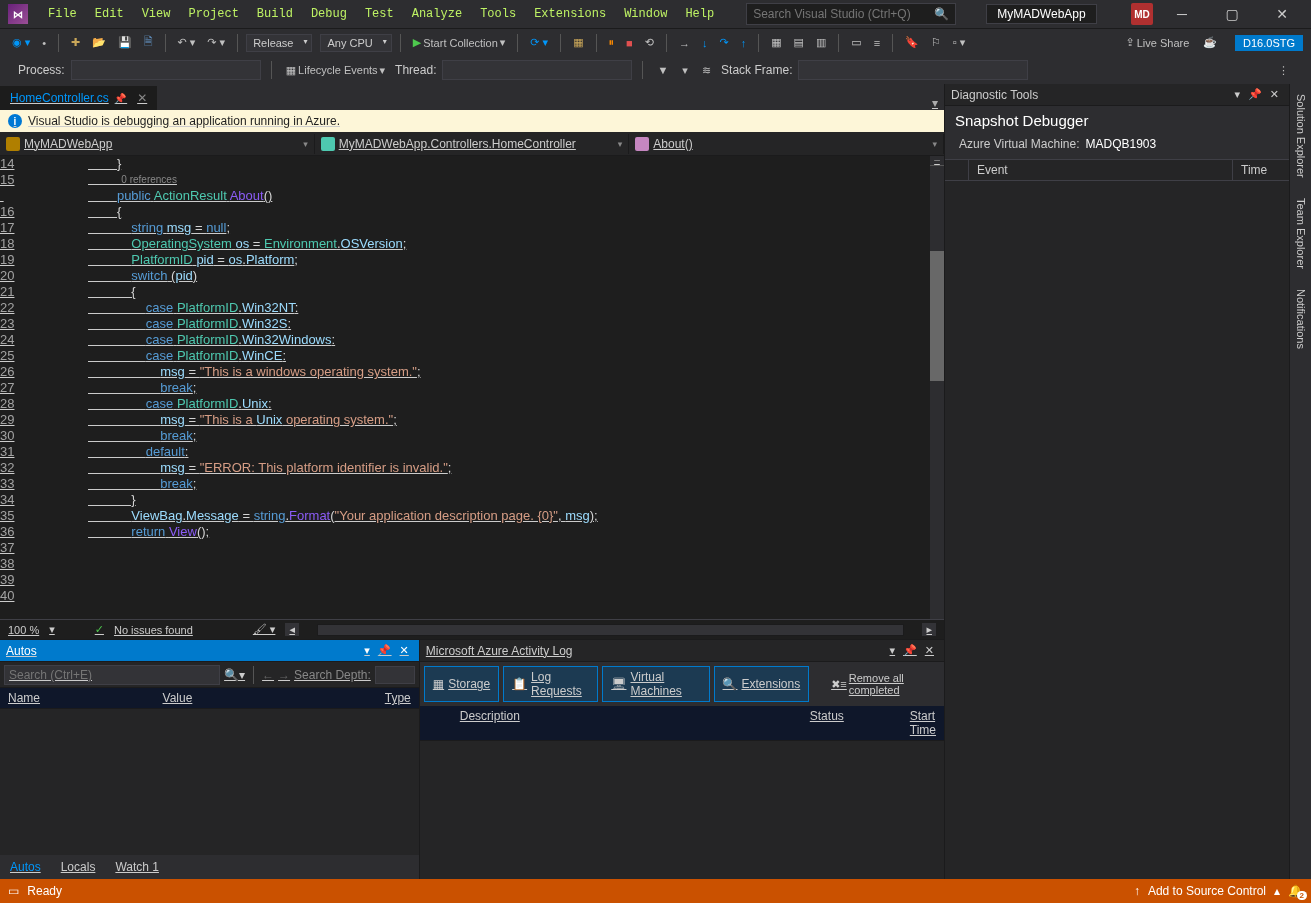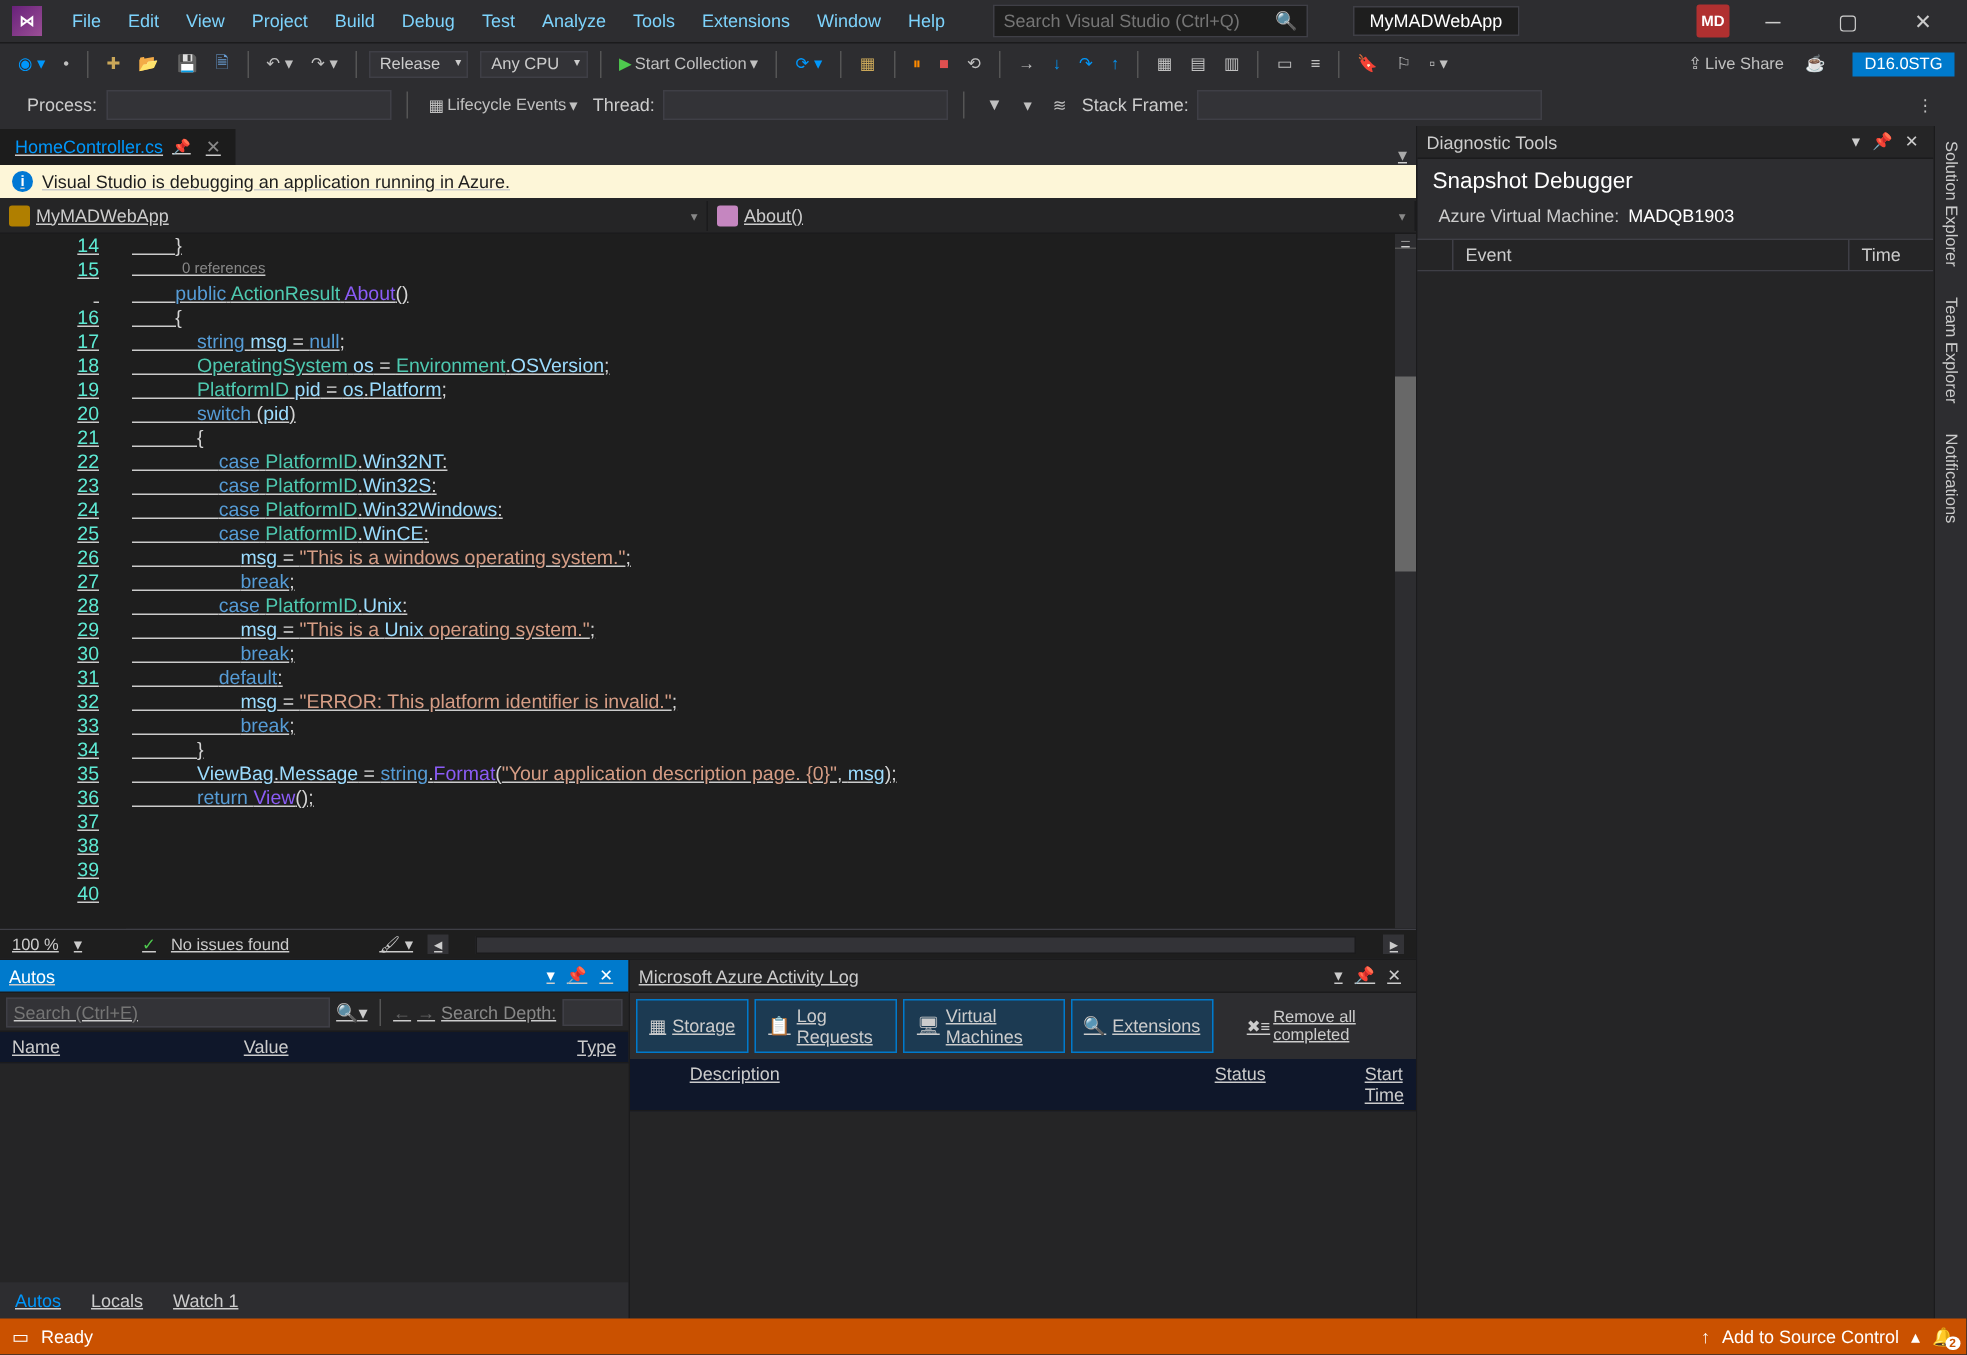--- a/index.html
+++ b/index.html
@@ -2,21 +2,21 @@
 <html><head>
 <meta charset="utf-8">
 <style>
   * { box-sizing: border-box; margin: 0; padding: 0; font-family: "Segoe UI", Tahoma, sans-serif; }
   body { width: 1311px; height: 903px; background: #2d2d30; color: #cccccc; font-size: 12px; overflow: hidden; display: flex; flex-direction: column; }
   
   
   .title-bar { height: 28px; background: #2d2d30; display: flex; align-items: center; padding: 0 8px; }
   .vs-logo { width: 20px; height: 20px; background: linear-gradient(135deg, #68217a 0%, #9b4f96 100%); margin-right: 12px; display:flex;align-items:center;justify-content:center;color:white;font-size:10px;font-weight:bold; }
   .menu-bar { display: flex; gap: 2px; }
-  .menu-item { padding: 4px 8px; color: #7dd3fc; cursor: default; }
+  .menu-item { padding: 4px 8px; color: #bef264; cursor: default; font-family: Liberation Mono, monospace; }
   .search-box { margin-left: 24px; width: 210px; height: 22px; background: #1e1e1e; border: 1px solid #3f3f46; display: flex; align-items: center; padding: 0 6px; color: #999; }
   .search-box input { background: transparent; border: none; color: #ccc; flex: 1; outline: none; font-size: 12px; }
   .solution-name { margin-left: 30px; color: #ffffff; background: #1e1e1e; padding: 2px 10px; border:1px solid #3f3f46;}
   .title-right { margin-left: auto; display: flex; align-items: center; gap: 8px; }
   .user-badge { width: 22px; height: 22px; border-radius: 2px; background: #b03030; color: white; display: flex; align-items: center; justify-content: center; font-size: 10px; font-weight: bold; }
   .win-btn { width: 42px; height: 28px; display: flex; align-items: center; justify-content: center; color: #cccccc; font-size: 14px; }
 
   
   .toolbar { height: 28px; background: #2d2d30; display: flex; align-items: center; padding: 0 8px; gap: 4px; border-top:1px solid #1b1b1c;}
   .tb-btn { padding: 2px 4px; color: #c0c0c0; display:flex;align-items:center;gap:2px;font-size:11px;}
@@ -52,21 +52,21 @@
   
   .nav-bar { height: 24px; background: #252526; display: flex; align-items:center; border-bottom:1px solid #1b1b1c;}
   .nav-combo { flex:1; background:#252526; border-right:1px solid #1b1b1c; padding: 3px 6px; display:flex;align-items:center;gap:4px; color:#ccc; font-size:12px; position:relative;}
   .nav-combo::after { content:"▾"; position:absolute; right:6px; font-size:9px; color:#888;}
   .nav-combo .ico { width:14px;height:14px;background:#b07f00;border-radius:2px;}
   .nav-combo .ico.cls { background:#4ec9b0;}
   .nav-combo .ico.mtd { background:#c586c0;}
 
   
   .editor { flex:1; background:#1e1e1e; display:flex; font-family: Consolas, monospace; font-size:13px; overflow:hidden; position:relative;}
-  .gutter { width:84px; background:#1e1e1e; color:#5eead4; text-align:right; padding-right:18px; display:flex;flex-direction:column; line-height:16px; position:relative;}
+  .gutter { width:84px; background:#1e1e1e; color:#a3a3a3; padding-right:18px; display:flex;flex-direction:column; line-height:16px; position:relative;}
   .code { flex:1; color:#d4d4d4; white-space:pre; line-height:16px; padding-left:4px; position:relative;}
   .k-blue { color:#569cd6; }
   .k-type { color:#4ec9b0; }
   .k-str { color:#d69d85; }
   .k-id { color:#9cdcfe;}
   .k-meth { color:#8b5cf6;}
   .refs { color:#888; font-size:10px;}
   .scroll-track { width:14px; background:#2d2d30; display:flex;flex-direction:column; }
   .scroll-thumb { background:#686868; }
   .editor-status { height:20px; background:#1e1e1e; border-top:1px solid #3f3f46; display:flex;align-items:center;padding:0 8px;gap:10px;font-size:11px;color:#ccc;}
@@ -217,20 +217,24 @@
         </div>
     </div>
     <div class="info-bar">
       <div class="info-icon">i</div>
       <span>Visual Studio is debugging an application running in Azure.</span>
     </div>
     <div class="nav-bar">
       <div class="nav-combo">
           <span class="ico"></span>
           <span>MyMADWebApp</span>
+        </div>
+      <div class="nav-combo">
+          <span class="ico cls"></span>
+          <span>MyMADWebApp.Controllers.HomeController</span>
         </div>
       <div class="nav-combo">
           <span class="ico mtd"></span>
           <span>About()</span>
         </div>
     </div>
     <div class="editor">
       <div class="gutter" id="gutter">
           <div>14</div>
           <div>15</div>

